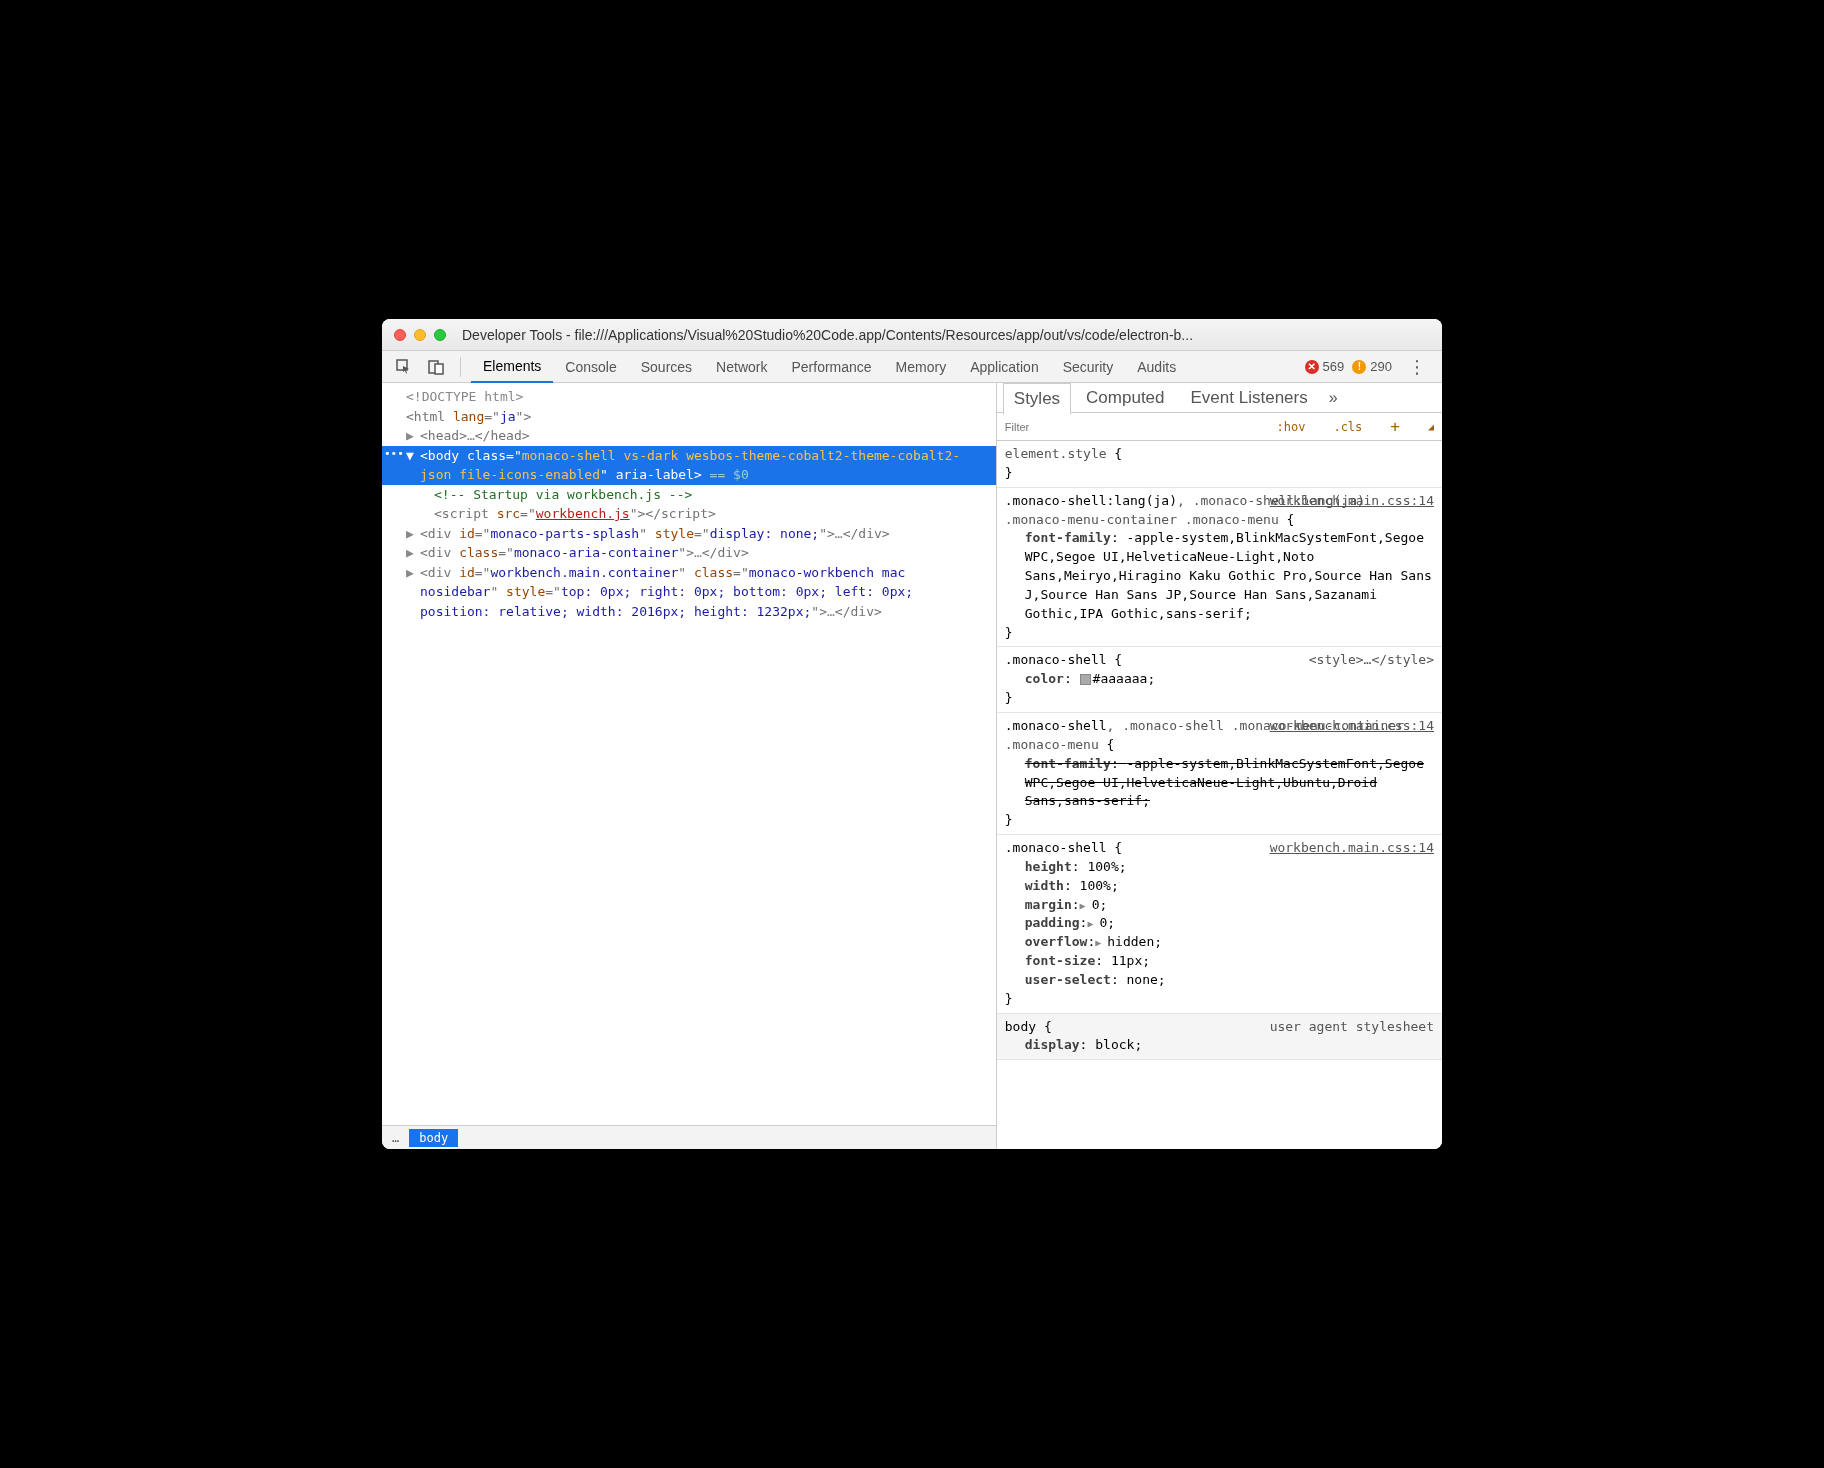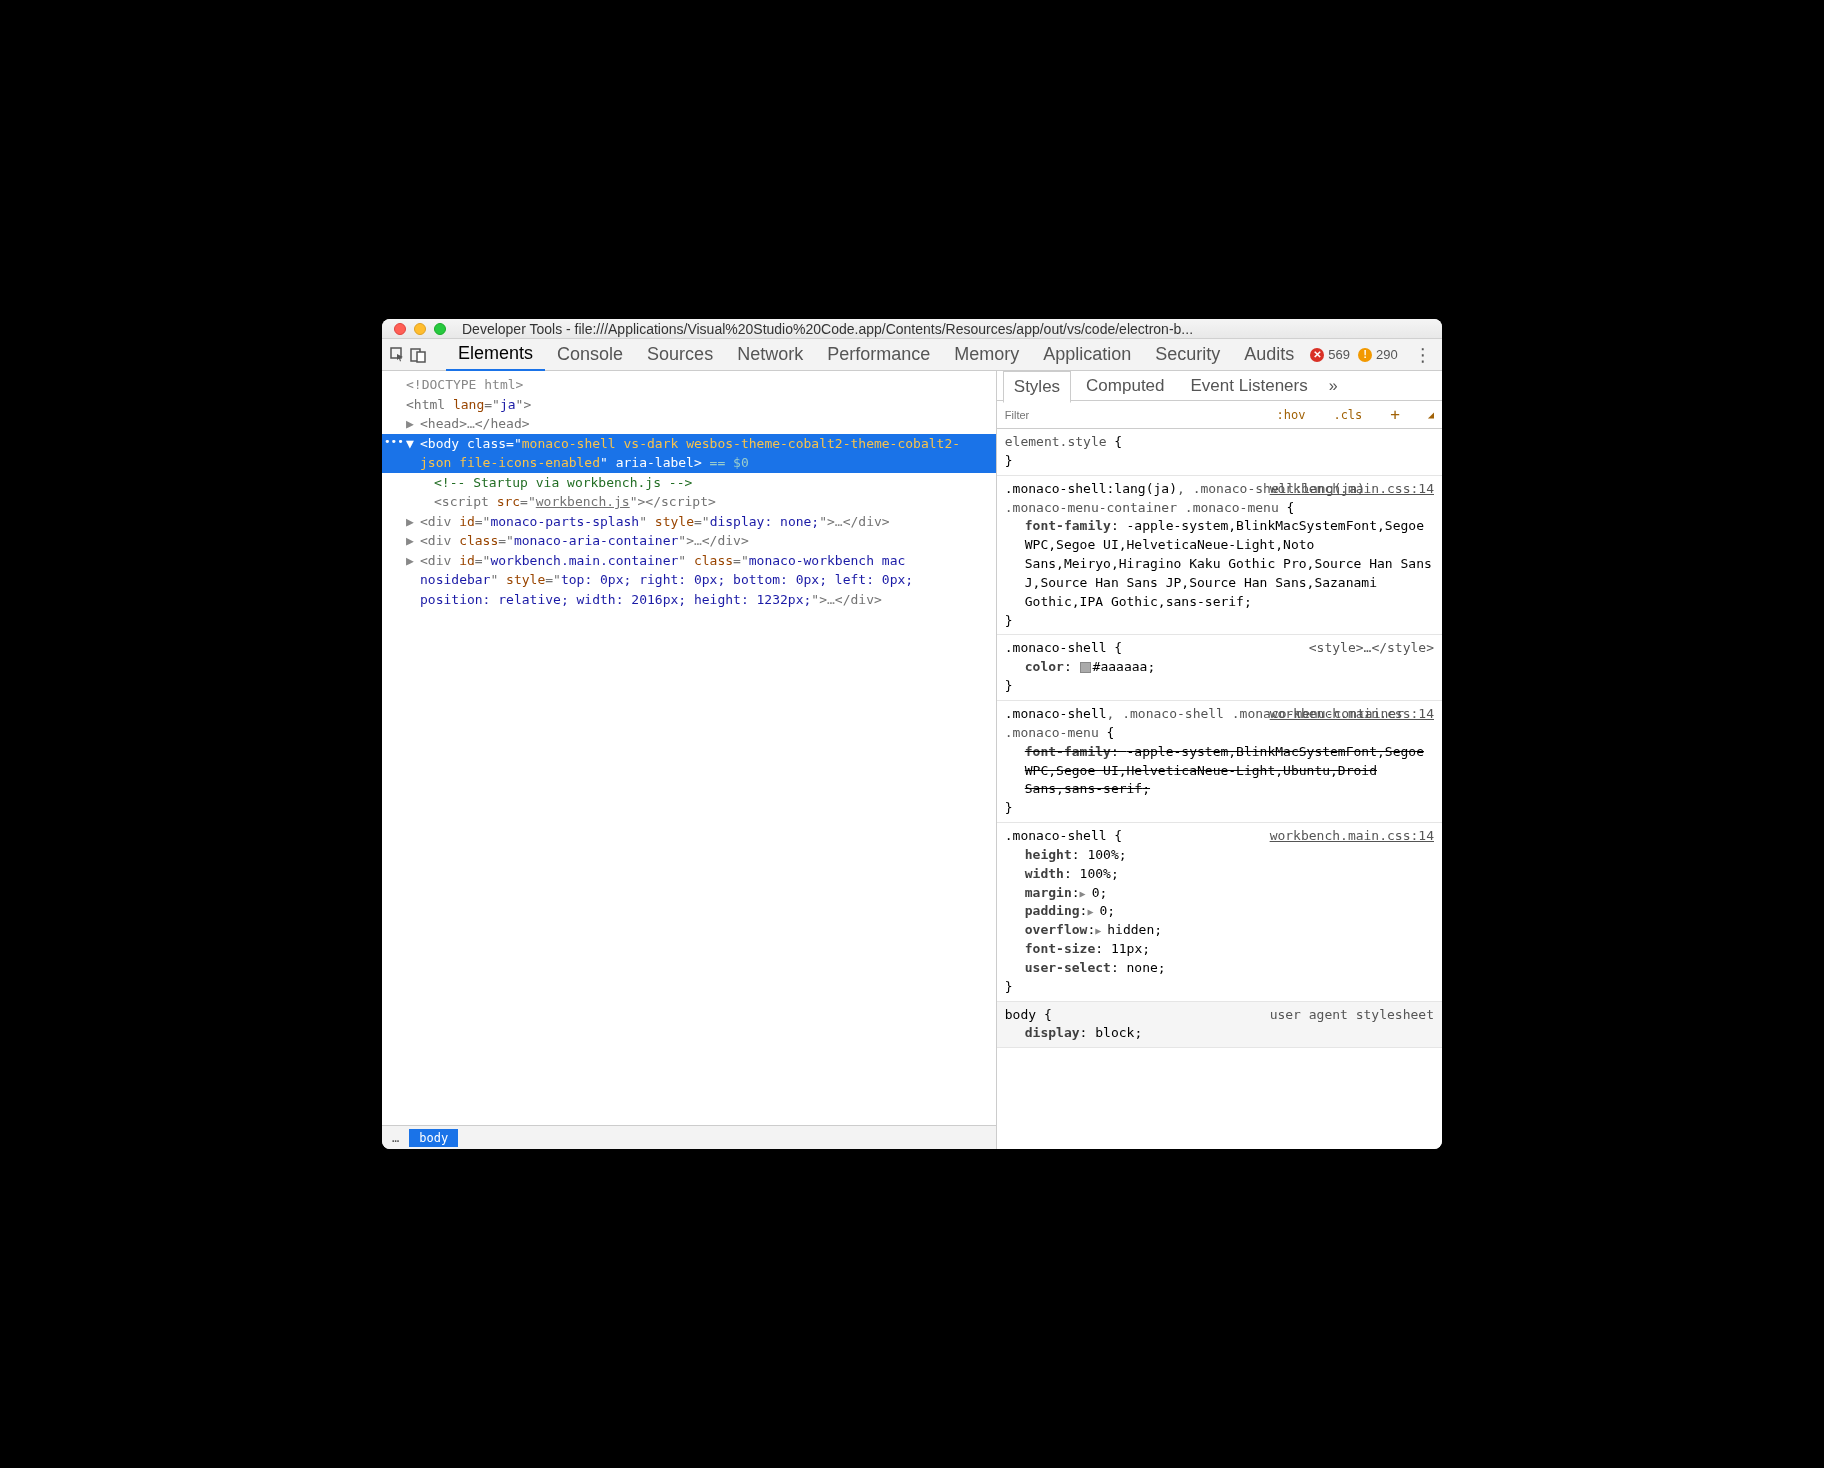--- a/index.html
+++ b/index.html
@@ -1,29 +1,29 @@
 <!DOCTYPE html>
 <html><head>
 <meta charset="utf-8">
 <style>
 * { box-sizing: border-box; margin: 0; padding: 0; }
 body { background: #000; font-family: -apple-system, BlinkMacSystemFont, "Segoe UI", sans-serif; width: 1824px; height: 1468px; display: flex; align-items: center; justify-content: center; }
 .window { background: #fff; width: 1060px; height: 830px; border-radius: 8px; box-shadow: 0 20px 60px rgba(0,0,0,0.5); overflow: hidden; display: flex; flex-direction: column; }
-.titlebar { height: 20px; background: linear-gradient(#f5f5f5,#e8e8e8); display: flex; align-items: center; padding: 0 12px; border-bottom: 1px solid #d0d0d0; }
+.titlebar { height: 32px; background: linear-gradient(#f5f5f5,#e8e8e8); display: flex; align-items: center; padding: 0 12px; border-bottom: 1px solid #d0d0d0; }
 .traffic { display: flex; gap: 8px; margin-right: 16px; }
 .dot { width: 12px; height: 12px; border-radius: 50%; }
 .dot.red { background: #ff5f56; border: 0.5px solid #e0443e; }
 .dot.yellow { background: #ffbd2e; border: 0.5px solid #dea123; }
 .dot.green { background: #27c93f; border: 0.5px solid #1aab29; }
 .title { font-size: 14px; color: #333; white-space: nowrap; overflow: hidden; text-overflow: ellipsis; flex: 1; }
 .toolbar { height: 32px; background: #f3f3f3; border-bottom: 1px solid #ccc; display: flex; align-items: center; padding: 0 8px; gap: 4px; }
 .tool-icon { width: 28px; height: 28px; display: flex; align-items: center; justify-content: center; color: #555; }
 .tool-sep { width: 1px; height: 20px; background: #ccc; margin: 0 6px; }
 .tabs { display: flex; gap: 0; }
-.tab { padding: 0 12px; height: 32px; display: flex; align-items: center; font-size: 18px; color: #555; cursor: pointer; }
+.tab { padding: 0 12px; height: 32px; display: flex; align-items: center; font-size: 14px; color: #555; cursor: pointer; }
 .tab.active { color: #000; font-weight: 500; border-bottom: 2px solid #1a73e8; }
 .toolbar-right { margin-left: auto; display: flex; align-items: center; gap: 8px; }
 .badge { display: flex; align-items: center; gap: 4px; font-size: 13px; color: #555; }
 .badge-icon { width: 14px; height: 14px; border-radius: 50%; display: flex; align-items: center; justify-content: center; color: #fff; font-size: 10px; font-weight: bold; }
 .badge-icon.err { background: #d93025; }
 .badge-icon.warn { background: #f29900; }
 .kebab { font-size: 18px; color: #555; padding: 0 8px; cursor: pointer; }
 .content { flex: 1; display: flex; overflow: hidden; }
 .left { flex: 0 0 58%; display: flex; flex-direction: column; border-right: 1px solid #ccc; overflow: hidden; }
 .dom { flex: 1; overflow: auto; font-family: Menlo, Monaco, monospace; font-size: 13px; line-height: 1.5; padding: 4px 0; }
@@ -35,21 +35,21 @@
 .line.sel .st { color: #f9c34b !important; }
 .arrow { position: absolute; left: 24px; color: #888; cursor: pointer; }
 .line.indent1 .arrow { left: 24px; }
 .dots { position: absolute; left: 2px; color: #fff; font-size: 11px; }
 .pu { color: #737373; }
 .sel .pu { color: #fff; }
 .at { color: #994500; }
 .st { color: #1a1aa6; }
 .co { color: #236e25; }
 .gr { color: #888; }
-.bl { color: #737373; text-decoration: underline; }
+.bl { color: #b91c1c; text-decoration: underline; }
 .crumbs { height: 24px; background: #f3f3f3; border-top: 1px solid #ccc; display: flex; align-items: center; font-family: Menlo, monospace; font-size: 12px; }
 .crumb-dots { padding: 0 10px; color: #555; }
 .crumb { background: #1a73e8; color: #fff; padding: 2px 10px; }
 .right { flex: 1; display: flex; flex-direction: column; overflow: hidden; background: #fff; }
 .right-tabs { height: 30px; border-bottom: 1px solid #ccc; display: flex; align-items: center; padding: 0 6px; gap: 4px; }
 .rtab { padding: 5px 10px; font-size: 17px; color: #555; cursor: pointer; border: 1px solid transparent; }
 .rtab.active { background: #fff; border: 1px solid #ccc; border-bottom: 1px solid #fff; position: relative; top: 1px; }
 .rtab-more { color: #555; padding: 0 6px; font-size: 16px; }
 .filter-row { height: 28px; border-bottom: 1px solid #ccc; display: flex; align-items: center; padding: 0 8px; }
 .filter-input { border: none; outline: none; flex: 1; font-size: 11px; color: #888; background: transparent; }

